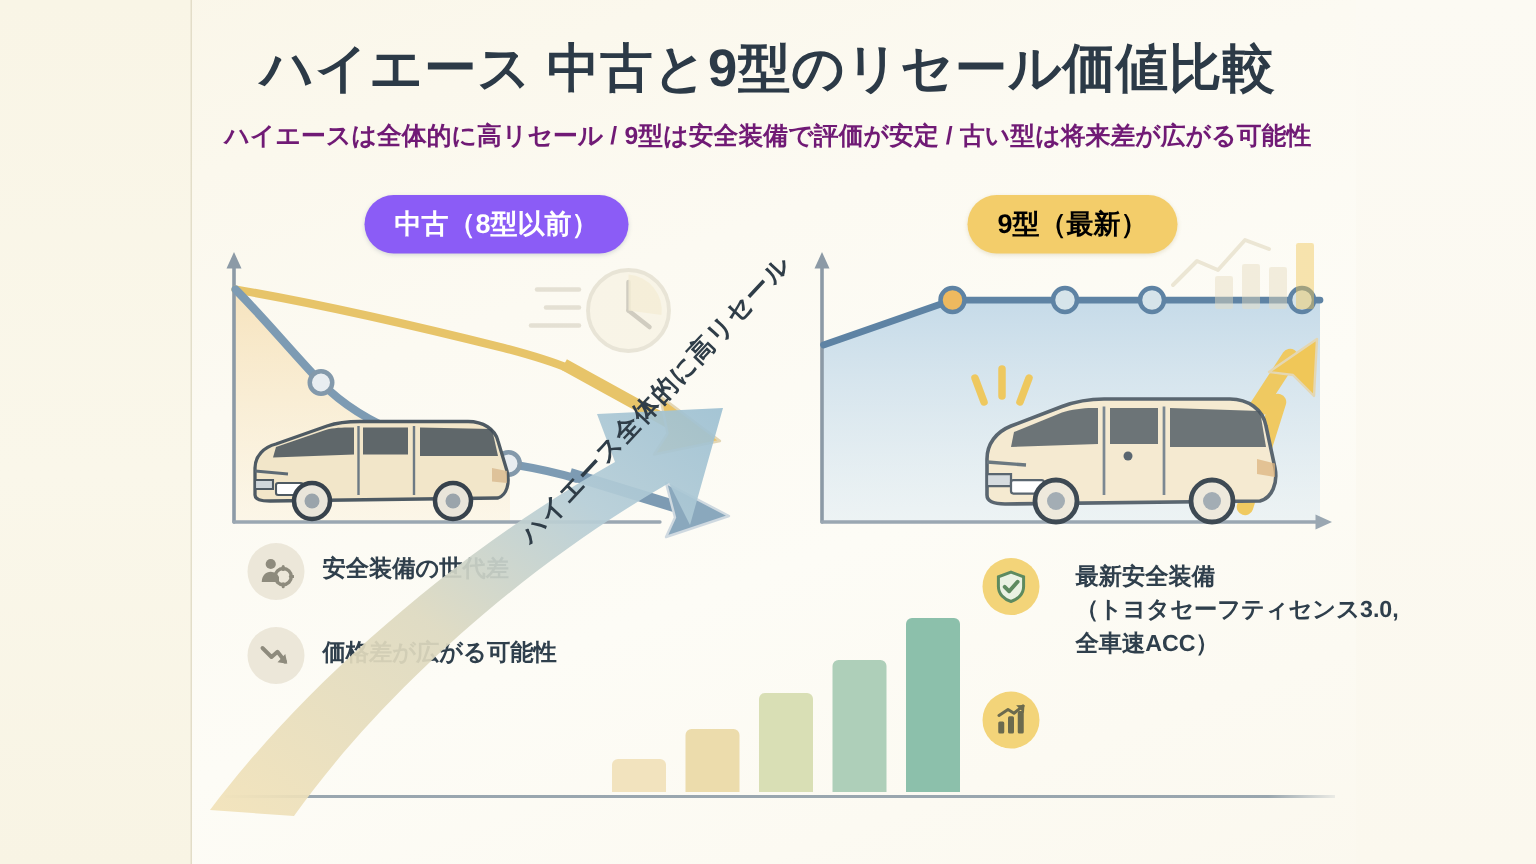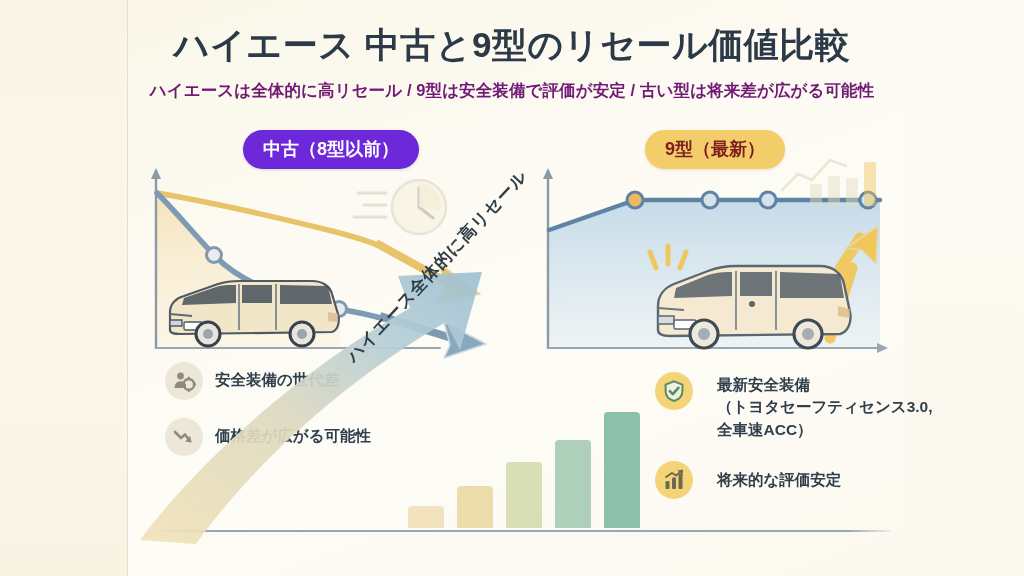--- a/index.html
+++ b/index.html
@@ -60,28 +60,28 @@
     position: absolute;
     padding: 7px 20px 8px 20px;
     border-radius: 999px;
     font-size: 18px;
     font-weight: 700;
     white-space: nowrap;
     z-index: 7;
   }
   .badge-left {
     left: 243px; top: 130px;
-    background: #6d28d9;
+    background: #8b5cf6;
     color: #ffffff;
     box-shadow: 0 1px 3px rgba(90,110,130,0.25);
   }
   .badge-right {
     left: 645px; top: 130px;
     background: #f3cd6a;
-    color: #7f1d1d;
+    color: #000000;
     box-shadow: 0 1px 3px rgba(160,135,60,0.22);
   }
 
   
   .panel { position: absolute; }
   .panel-left { left: 140px; top: 160px; width: 360px; height: 205px; }
   .panel-right { left: 530px; top: 160px; width: 380px; height: 205px; }
 
   .panel svg { display: block; overflow: visible; }
 
@@ -375,17 +375,16 @@
     <div class="bullet-row single">
       <span class="bullet-ico ico-gold">
         <svg width="24" height="24" viewBox="0 0 24 24">
           <rect x="3.5" y="13" width="4" height="8" rx="1" fill="#6b6a4e"></rect>
           <rect x="10" y="9.5" width="4" height="11.5" rx="1" fill="#6b6a4e"></rect>
           <rect x="16.5" y="6" width="4" height="15" rx="1" fill="#6b6a4e"></rect>
           <path d="M4,9 L10,5 L14,7.5 L20,2.6" fill="none" stroke="#6b6a4e" stroke-width="2" stroke-linecap="round" stroke-linejoin="round"></path>
           <path d="M15.4,2.2 L21,2 L20.6,7.4 Z" fill="#6b6a4e"></path>
         </svg>
       </span>
-      <span class="bullet-text">将来的な評価安定</span>
     </div>
   </div>
 
 </div>
 
 </body></html>

